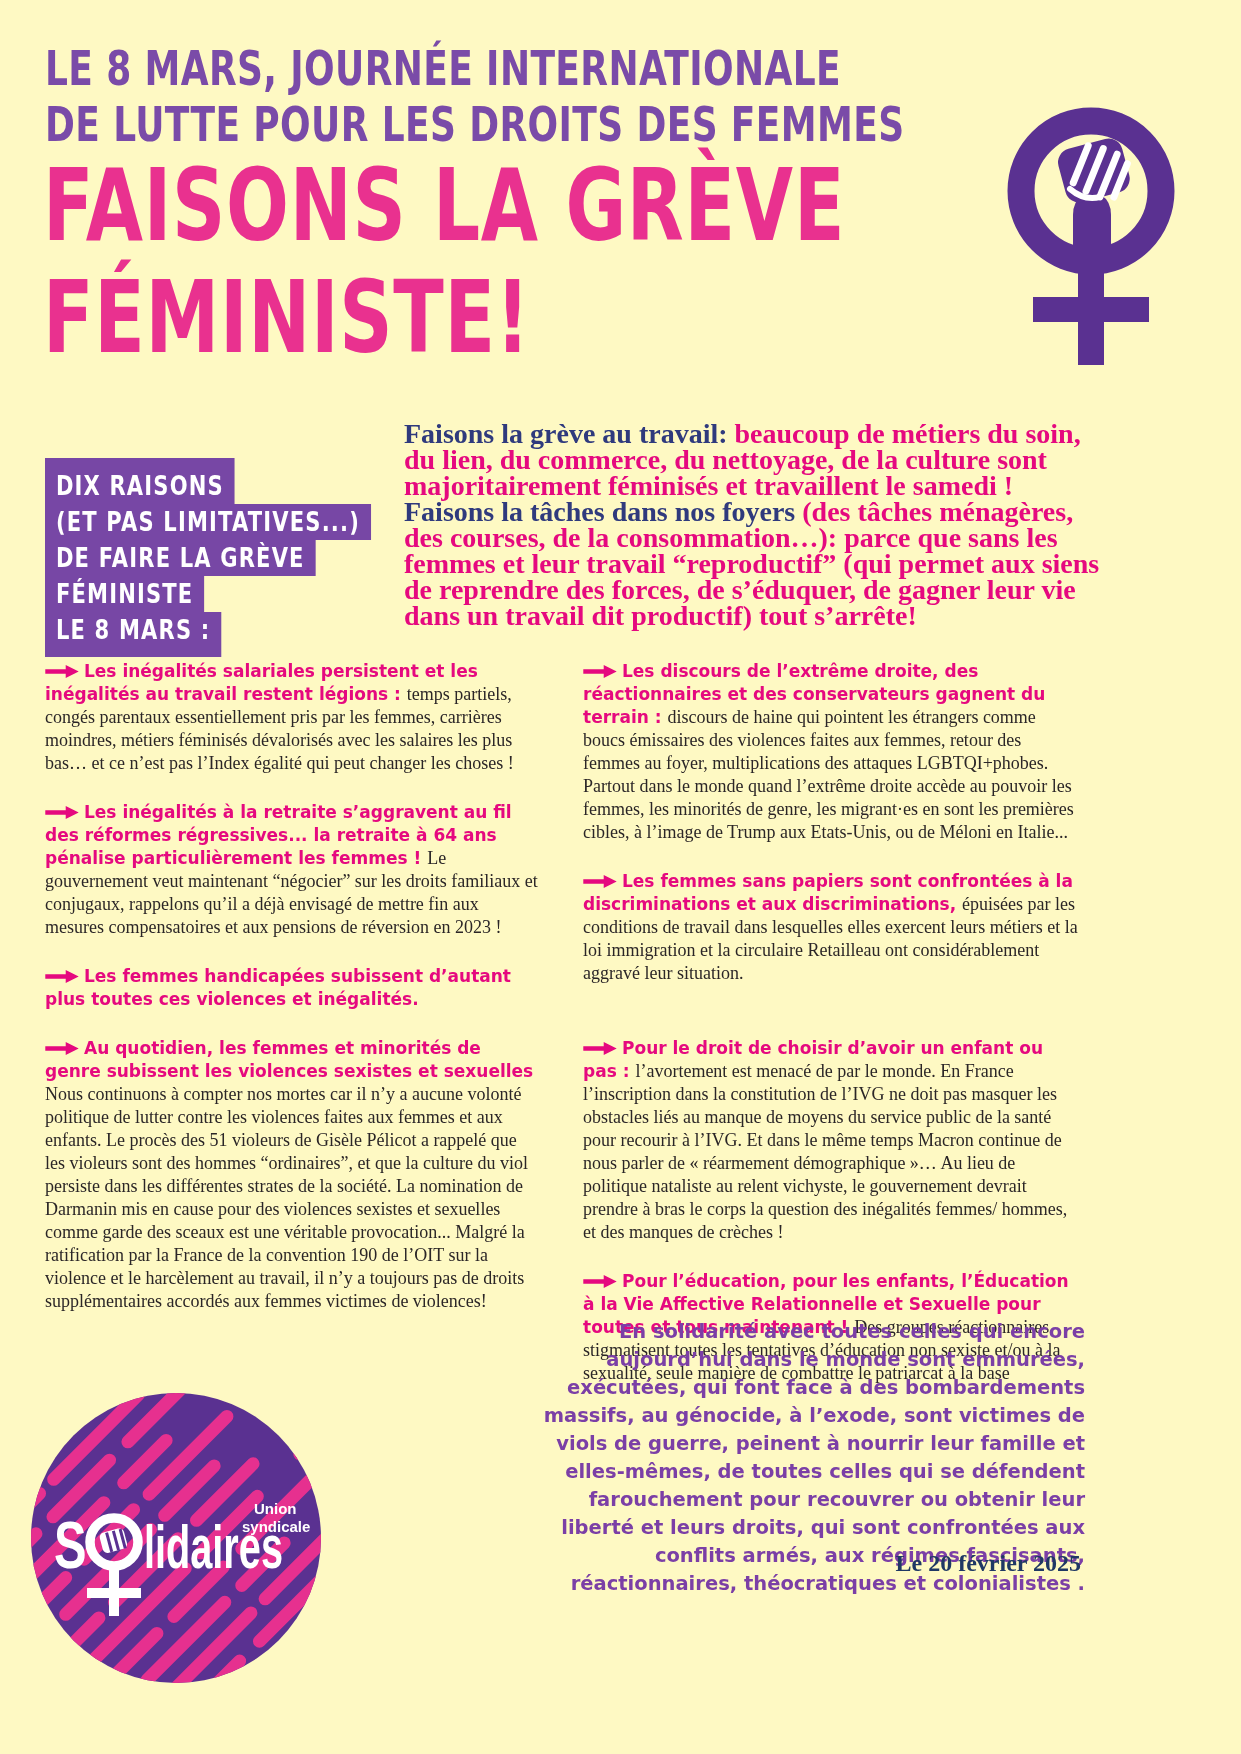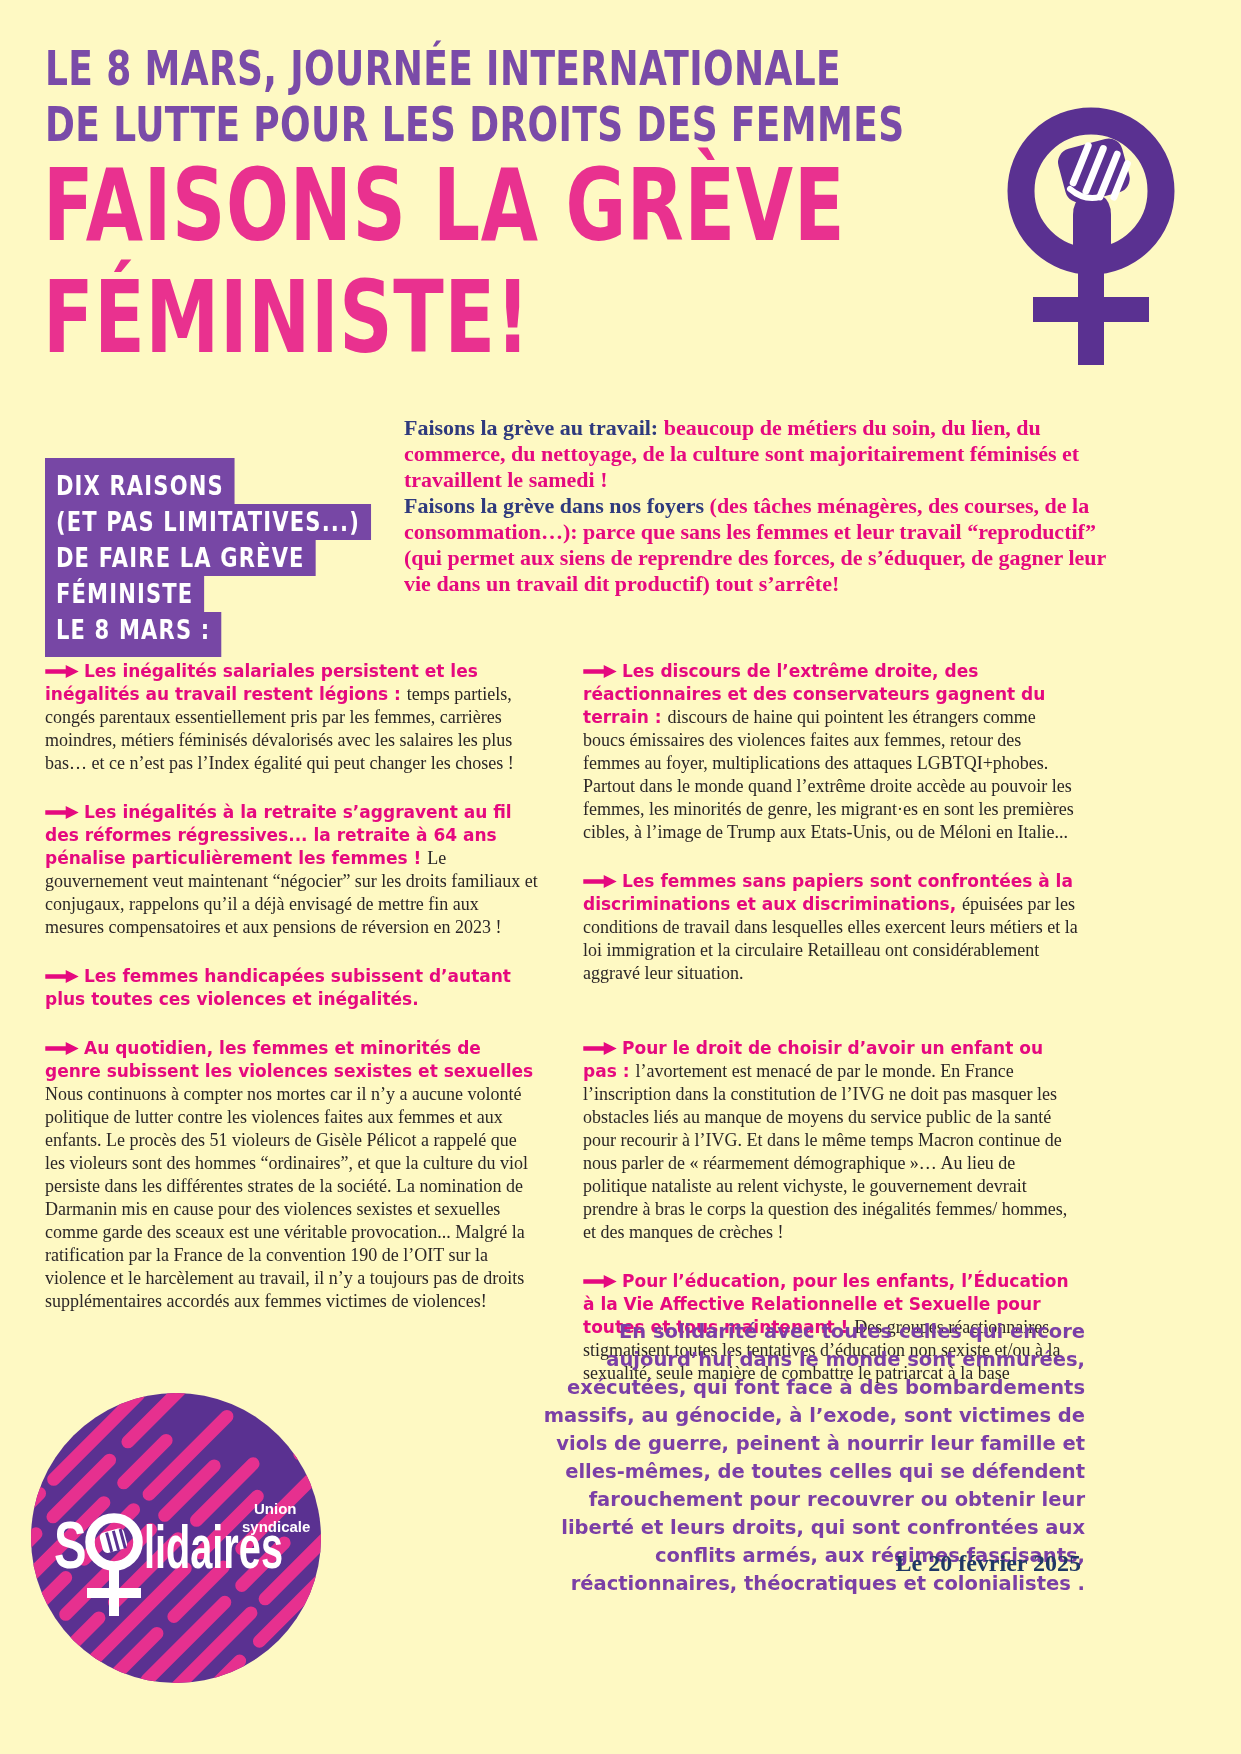--- a/index.html
+++ b/index.html
@@ -49,21 +49,21 @@
     font-family:"DejaVu Sans",sans-serif;font-weight:bold;
     font-size:27px;line-height:33px;letter-spacing:1.5px;
     padding:1px 14px 2px 14px;white-space:nowrap;
   }
   .reasons-box .line.first{padding-top:11px;}
   .reasons-box .line.last{padding-bottom:11px;}
   
   .intro{
     position:absolute;left:404px;top:393px;width:702px;
     font-family:"Liberation Serif",serif;font-weight:bold;
-    font-size:22px;line-height:26px;text-align:left;
+    font-size:28px;line-height:26px;text-align:left;
   }
   .intro .navy{color:var(--navy);}
   .intro .pink{color:var(--pink);}
   .intro .purple{color:var(--purple-text);}
   
   .columns{
     position:absolute;left:45px;top:660px;width:1034px;
     display:grid;grid-template-columns:repeat(2,1fr);column-gap:42px;
   }
   .reason-item{
@@ -132,21 +132,21 @@
   <div class="reasons-box">
     <span class="line first">DIX RAISONS</span>
     <span class="line">(ET PAS LIMITATIVES...)</span>
     <span class="line">DE FAIRE LA GRÈVE</span>
     <span class="line">FÉMINISTE</span>
     <span class="line last">LE 8 MARS :</span>
   </div>
 
   <p class="intro">
     <span class="navy">Faisons la grève au travail: </span><span class="pink">beaucoup de métiers du soin, du lien, du commerce, du nettoyage, de la culture sont majoritairement féminisés et travaillent le samedi !</span><br>
-    <span class="navy">Faisons la grève dans nos foyers </span><span class="pink">(des tâches ménagères, des courses, de la consommation…): parce que sans les femmes et leur travail “reproductif” (qui permet aux siens de reprendre des forces, de s’éduquer, de gagner leur vie dans un travail dit productif) tout s’arrête!</span><br>
+    <span class="navy">Faisons la tâches dans nos foyers </span><span class="pink">(des tâches ménagères, des courses, de la consommation…): parce que sans les femmes et leur travail “reproductif” (qui permet aux siens de reprendre des forces, de s’éduquer, de gagner leur vie dans un travail dit productif) tout s’arrête!</span><br>
   </p>
 
   <div class="columns">
 
     <div class="col">
       <p class="reason-item">
         <svg class="arrow-icon" viewBox="0 0 36 14">
             <path d="M0 4.5 H22 V0 L36 7 L22 14 V9.5 H0 Z"></path>
           </svg><span class="head">Les inégalités salariales persistent et les inégalités au travail restent légions : </span><span class="body-text">temps partiels, congés parentaux essentiellement pris par les femmes, carrières moindres, métiers féminisés dévalorisés avec les salaires les plus bas… et ce n’est pas l’Index égalité qui peut changer les choses !</span>
       </p>

